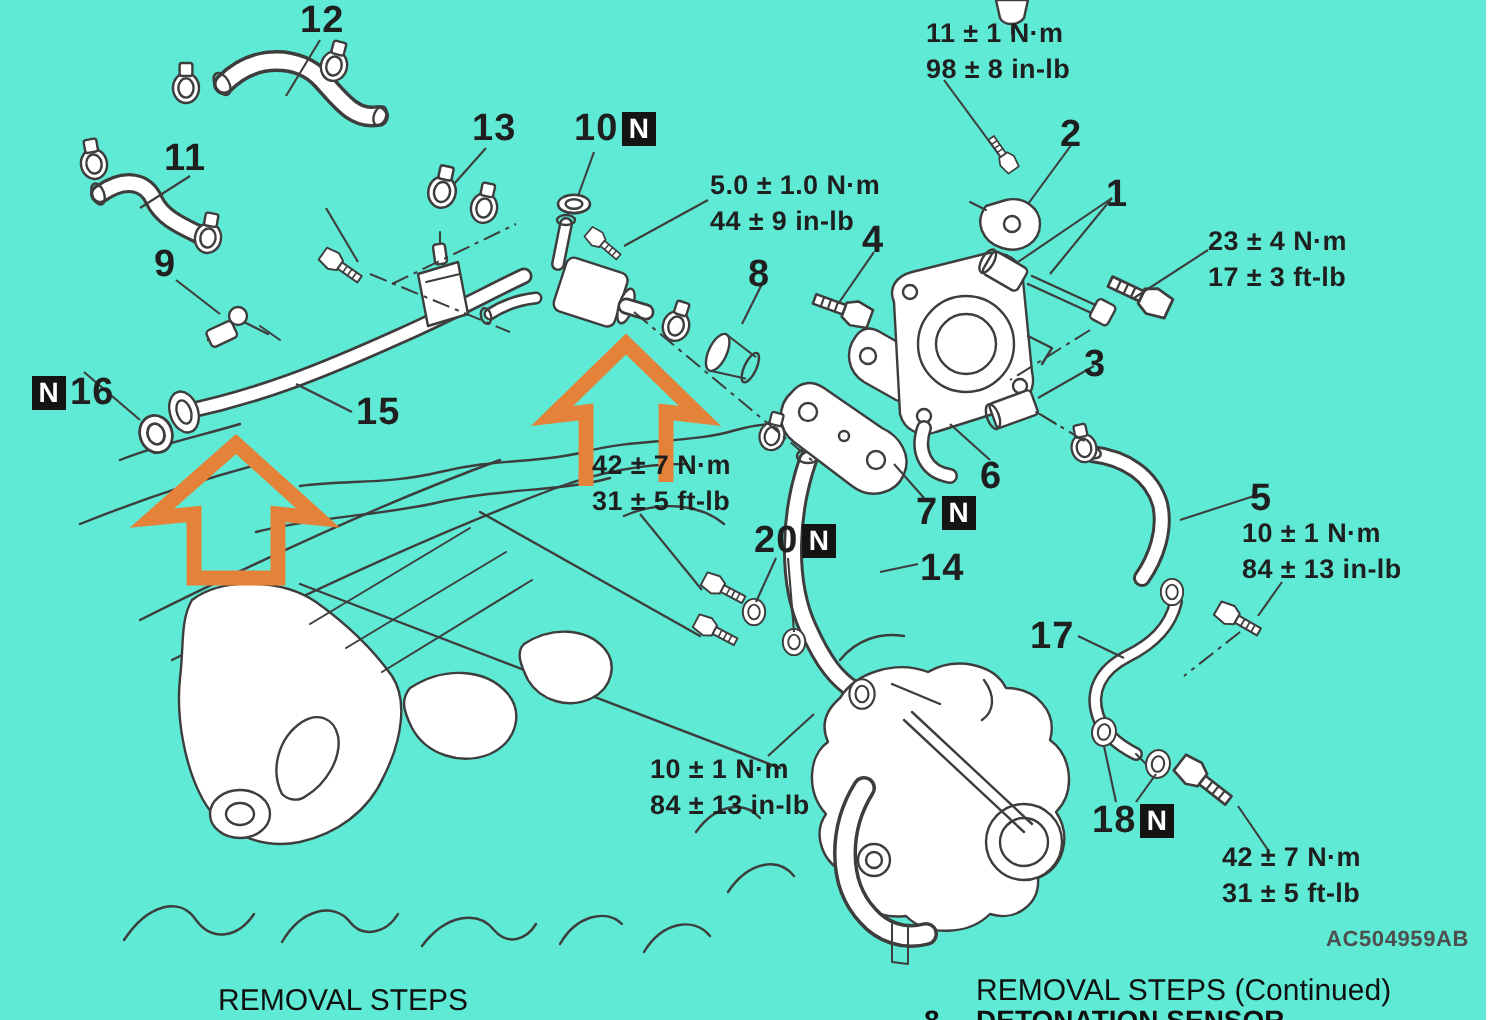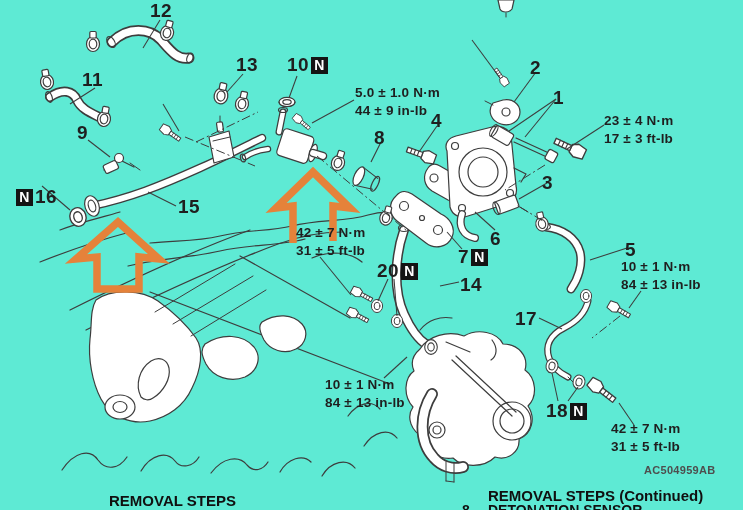--- a/index.html
+++ b/index.html
@@ -8,21 +8,21 @@
          font-family:"Liberation Sans",sans-serif;}
   .stage svg{position:absolute;left:0;top:0;}
   .callout{position:absolute;font-weight:bold;font-size:19px;color:var(--ink);white-space:nowrap;letter-spacing:.5px;}
   .nbox{display:inline-block;width:17px;height:17px;background:var(--badge-bg);color:#fff;
         font-size:14px;line-height:17px;font-weight:bold;text-align:center;vertical-align:1px;}
   .callout .nbox.after{margin-left:2px;}
   .callout .nbox.before{margin-right:2px;}
   .torque{position:absolute;font-weight:bold;font-size:13.5px;line-height:18px;color:var(--ink);
           white-space:nowrap;letter-spacing:.2px;}
   .code{position:absolute;font-weight:bold;font-size:11px;color:#4e4e4e;letter-spacing:.3px;}
-  .ftitle{position:absolute;font-weight:bold;font-size:15px;color:#101010;white-space:nowrap;}
+  .ftitle{position:absolute;font-weight:normal;font-size:15px;color:#101010;white-space:nowrap;}
   .fitem{position:absolute;font-weight:bold;font-size:14px;color:#101010;white-space:nowrap;}
   .fitem .inum{display:inline-block;width:26px;}
   
   .ln{stroke:var(--line);fill:none;stroke-width:1.2;stroke-linecap:round;stroke-linejoin:round;}
   .th{stroke:var(--line);fill:none;stroke-width:1;stroke-linecap:round;}
   .fw{fill:#fff;stroke:var(--line);stroke-width:1.2;stroke-linejoin:round;}
   .to{stroke:var(--line);fill:none;stroke-linecap:round;}
   .ti{stroke:#fff;fill:none;stroke-linecap:round;}
   .ld{stroke:var(--line);stroke-width:1.05;fill:none;}
   .dd{stroke:var(--line);stroke-width:1;fill:none;stroke-dasharray:9 3 2 3;}
@@ -285,20 +285,24 @@
   <div class="callout" style="left:625px;top:239px"><span>5</span></div>
   <div class="callout" style="left:515px;top:308px"><span>17</span></div>
   <div class="callout" style="left:546px;top:400px"><span>18</span><span class="nbox after">N</span></div>
 
   <div class="torque" style="left:110px;top:66px">
   </div>
   <div class="torque" style="left:355px;top:84px">
     <div>5.0 ± 1.0 N·m</div>
     <div>44 ± 9 in-lb</div>
   </div>
+  <div class="torque" style="left:463px;top:8px">
+    <div>11 ± 1 N·m</div>
+    <div>98 ± 8 in-lb</div>
+  </div>
   <div class="torque" style="left:604px;top:112px">
     <div>23 ± 4 N·m</div>
     <div>17 ± 3 ft-lb</div>
   </div>
   <div class="torque" style="left:296px;top:224px">
     <div>42 ± 7 N·m</div>
     <div>31 ± 5 ft-lb</div>
   </div>
   <div class="torque" style="left:621px;top:258px">
     <div>10 ± 1 N·m</div>
@@ -306,19 +310,19 @@
   </div>
   <div class="torque" style="left:325px;top:376px">
     <div>10 ± 1 N·m</div>
     <div>84 ± 13 in-lb</div>
   </div>
   <div class="torque" style="left:611px;top:420px">
     <div>42 ± 7 N·m</div>
     <div>31 ± 5 ft-lb</div>
   </div>
 
-  <div class="code" style="left:644px;top:464px">AC504959AB</div>
+  <div class="code" style="left:663px;top:464px">AC504959AB</div>
   <div class="ftitle" style="left:109px;top:492px">REMOVAL STEPS</div>
   <div class="ftitle" style="left:488px;top:487px">REMOVAL STEPS (Continued)</div>
   <div class="fitem" style="left:462px;top:502px">
     <span class="inum">8</span><span>DETONATION SENSOR</span>
   </div>
 </div>
 
 </body></html>

